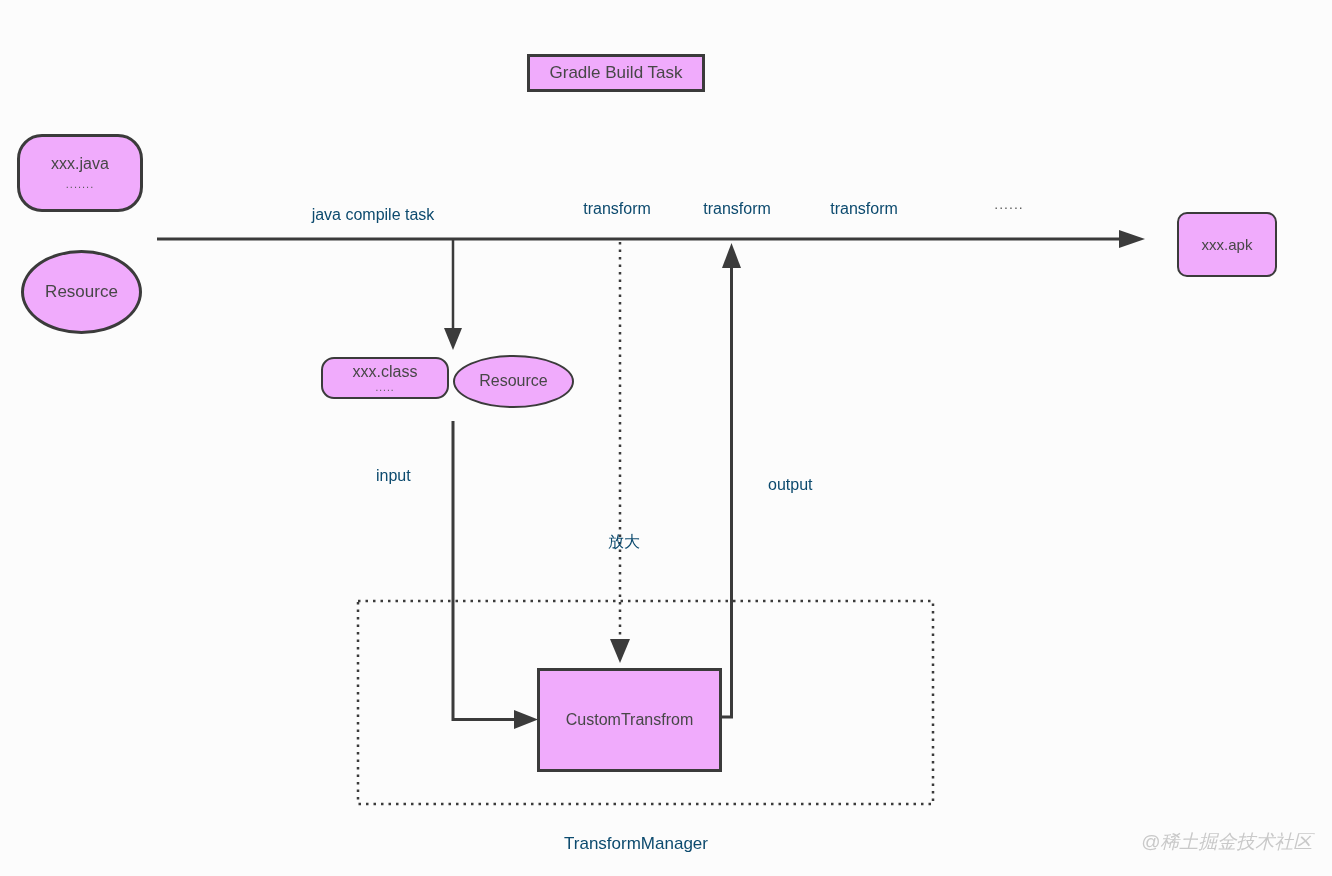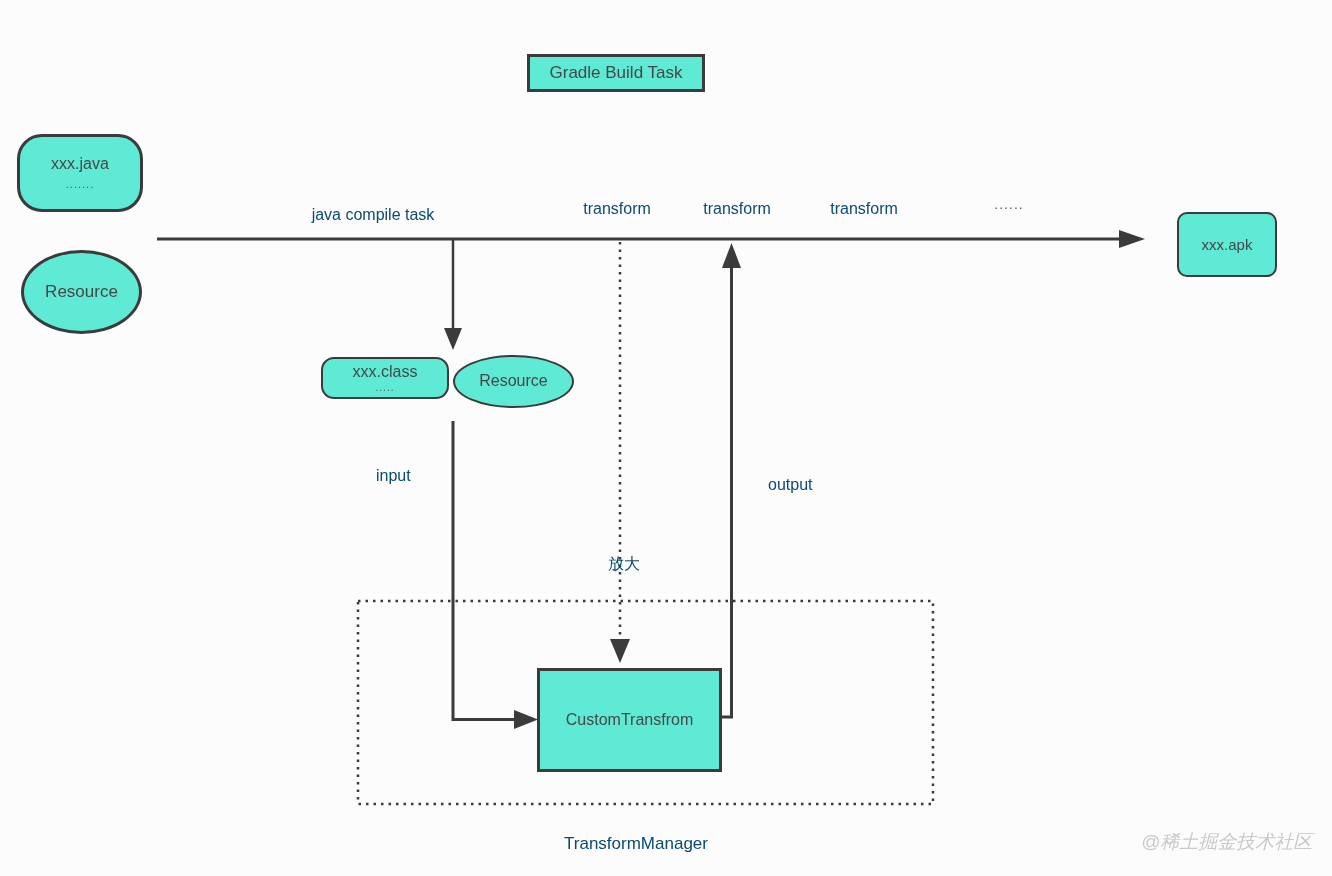--- a/index.html
+++ b/index.html
@@ -24,21 +24,21 @@
   }
   .node {
     position: absolute;
     box-sizing: border-box;
     border: 3px solid #3b3b3b;
     display: flex;
     align-items: center;
     justify-content: center;
     flex-direction: column;
     text-align: center;
-    background: #5eead4;
+    background: #f0abfc;
     color: #474747;
     line-height: 1.15;
   }
   .node.ellipse { border-radius: 50%; }
   .node.rounded { border-radius: 10px; }
   .node .sub {
     font-size: 11px;
     letter-spacing: 1px;
     color: #5a5a5a;
     margin-top: 4px;
@@ -120,19 +120,19 @@
   <div class="lbl centered" style="left:737px; top:200px;">transform</div>
 
   <div class="lbl centered" style="left:864px; top:200px;">transform</div>
 
   <div class="lbl centered" style="left:1009px; top:196px; font-size:14px; letter-spacing:1px; color:#5a5a5a;">......</div>
 
   <div class="lbl" style="left:376px; top:467px;">input</div>
 
   <div class="lbl" style="left:768px; top:476px;">output</div>
 
-  <div class="lbl centered" style="left:624px; top:554px;">放大</div>
+  <div class="lbl centered" style="left:624px; top:532px;">放大</div>
 
   <div class="lbl centered" style="left:636px; top:834px; font-size:17px;">TransformManager</div>
 
   <div class="watermark" style="left:1141px; top:829px;">@稀土掘金技术社区</div>
 
 </div>
 
 </body></html>

